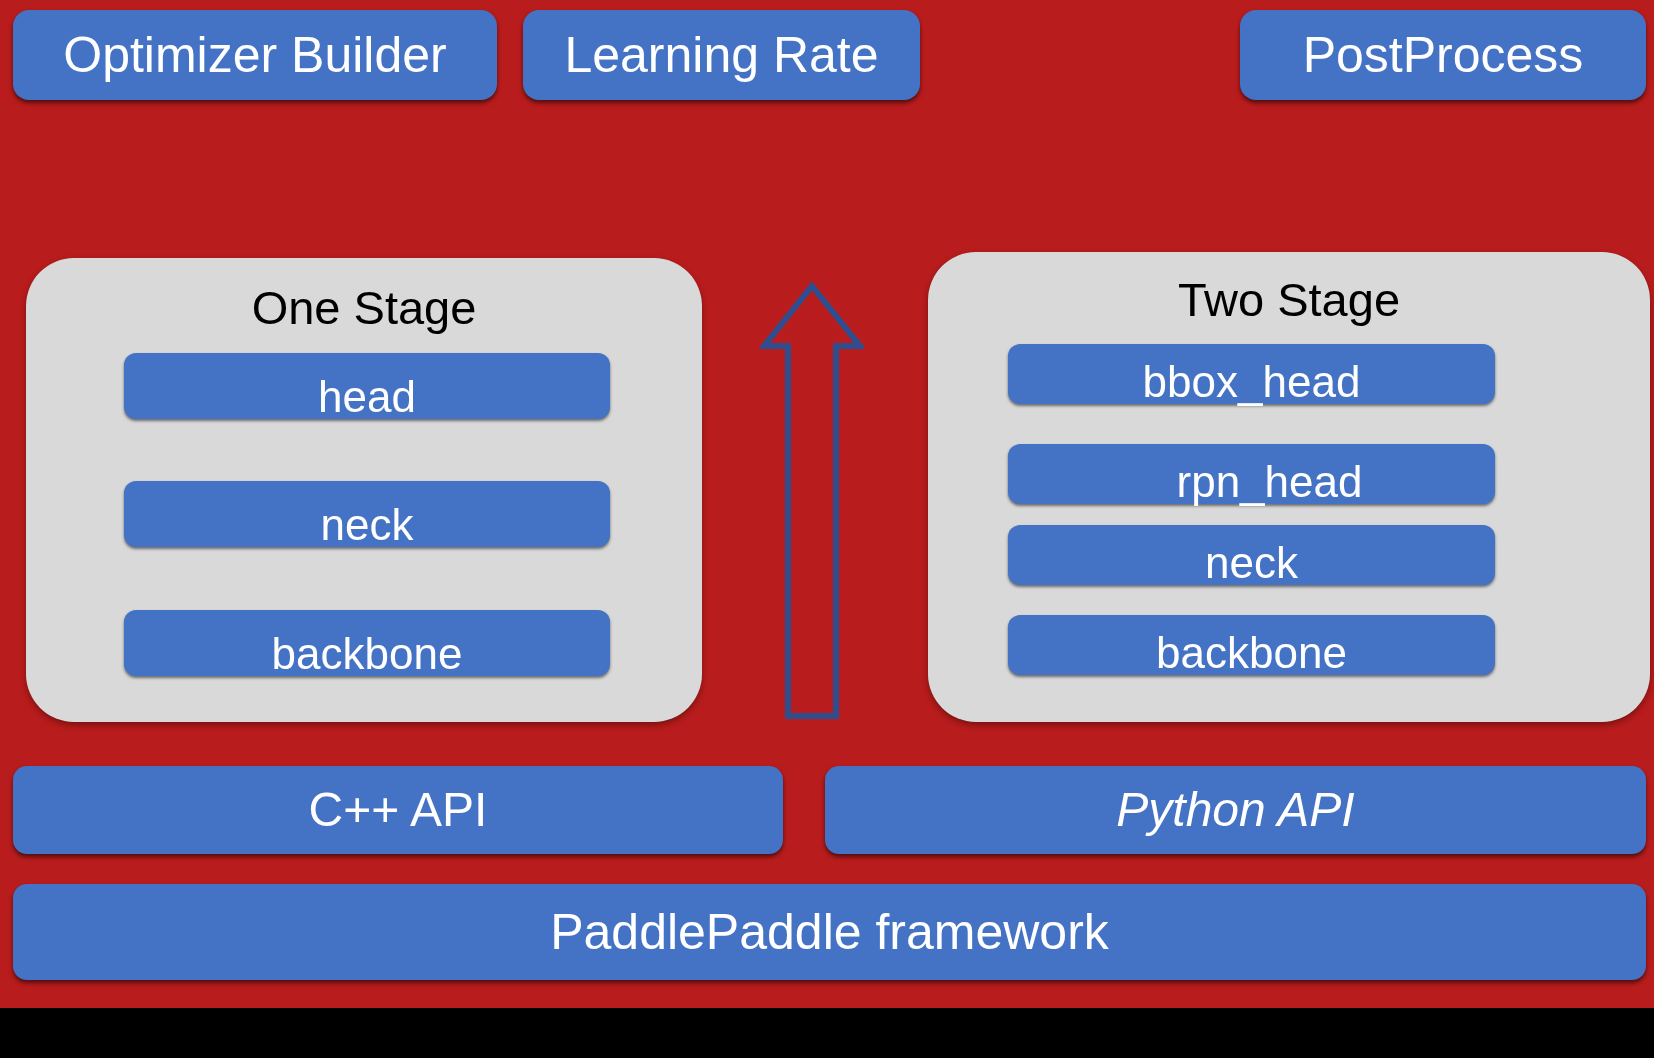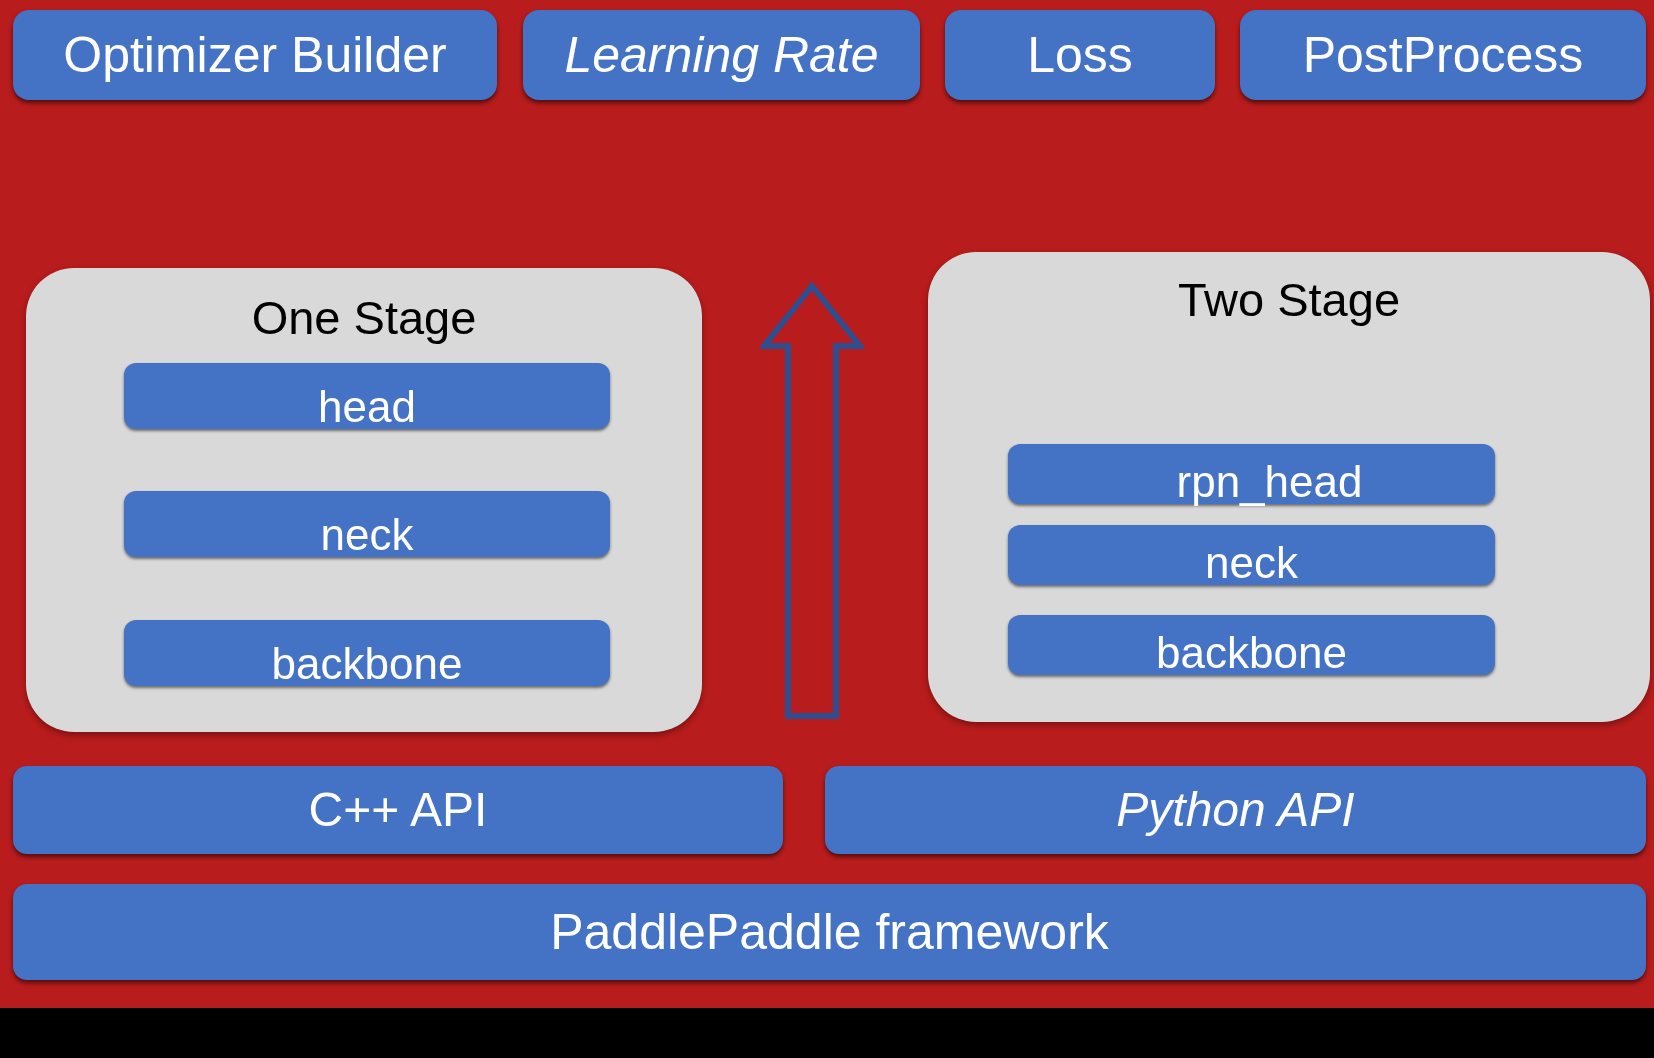--- a/index.html
+++ b/index.html
@@ -35,21 +35,21 @@
   }
 
   
   .top-module {
     top: 10px;
     height: 90px;
     font-size: 50px;
     border-radius: 16px;
   }
   #mod-optimizer  { left: 13px;   width: 484px; }
-  #mod-lr         { left: 523px;  width: 397px; font-style: italic; }
+  #mod-lr         { left: 523px;  width: 397px; }
   #mod-loss       { left: 945px;  width: 270px; }
   #mod-post       { left: 1240px; width: 406px; }
 
   
   #architectures {
     left: 13px;
     top: 138px;
     width: 1633px;
     height: 96px;
     font-size: 50px;
@@ -57,21 +57,21 @@
   }
 
   
   .stage-panel {
     position: absolute;
     background: #D9D9D9;
     border-radius: 48px;
     box-shadow: 0 3px 6px rgba(0,0,0,0.35);
     box-sizing: border-box;
   }
-  #panel-one { left: 26px;  top: 268px; width: 676px; height: 464px; padding-left: 33px; }
+  #panel-one { left: 26px;  top: 258px; width: 676px; height: 464px; padding-left: 33px; }
   #panel-two { left: 928px; top: 252px; width: 722px; height: 470px; }
 
   .stage-title {
     position: absolute;
     left: 0;
     right: 0;
     text-align: center;
     color: #000000;
     font-size: 47px;
     line-height: 1;
@@ -143,23 +143,20 @@
 <div id="stage">
 
   <div class="blue-box top-module" id="mod-optimizer">
     <span>Optimizer Builder</span>
   </div>
 
   <div class="blue-box top-module" id="mod-lr">
     <span>Learning Rate</span>
   </div>
 
-  <div class="blue-box top-module" id="mod-loss">
-    <span>Loss</span>
-  </div>
 
   <div class="blue-box top-module" id="mod-post">
     <span>PostProcess</span>
   </div>
 
 
   <div class="stage-panel" id="panel-one">
     <div class="stage-title">One Stage</div>
 
     <div class="component-bar i0">
@@ -175,20 +172,23 @@
 
   <div id="up-arrow">
     <svg viewBox="0 0 104 438" width="104" height="438" preserveAspectRatio="none">
       <polygon points="52,4 100,64 76,64 76,434 28,434 28,64 4,64" fill="none" stroke="#2E4E8F" stroke-width="6" stroke-linejoin="miter" vector-effect="non-scaling-stroke"></polygon>
     </svg>
   </div>
 
   <div class="stage-panel" id="panel-two">
     <div class="stage-title">Two Stage</div>
 
+    <div class="component-bar i0">
+      <span>bbox_head</span>
+    </div>
     <div class="component-bar i1">
       <span>rpn_head</span>
     </div>
     <div class="component-bar i2">
       <span>neck</span>
     </div>
     <div class="component-bar i3">
       <span>backbone</span>
     </div>
   </div>

